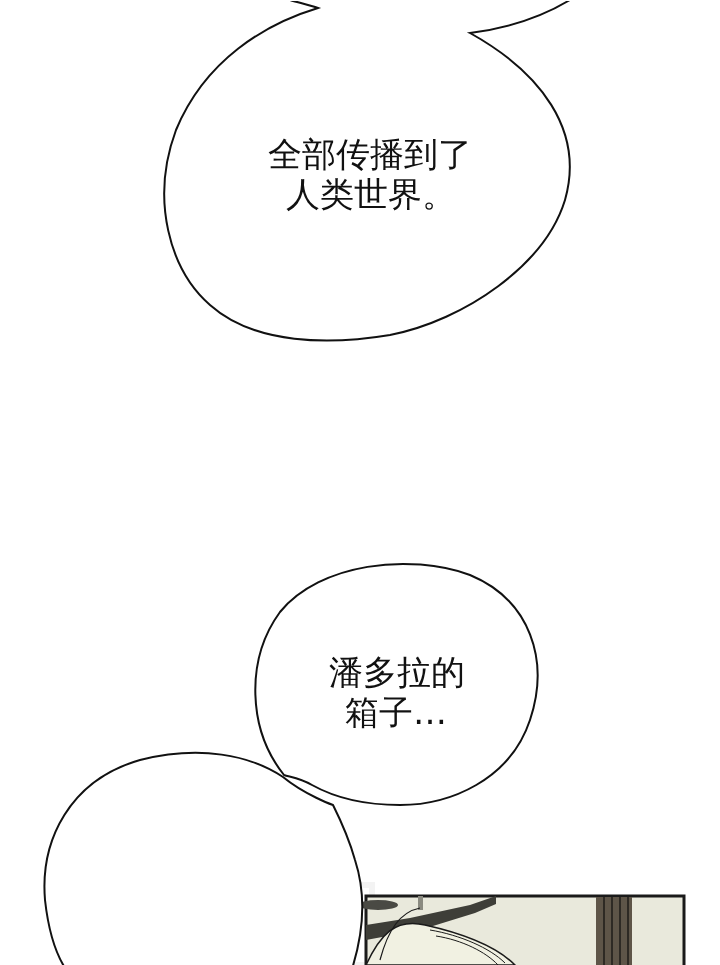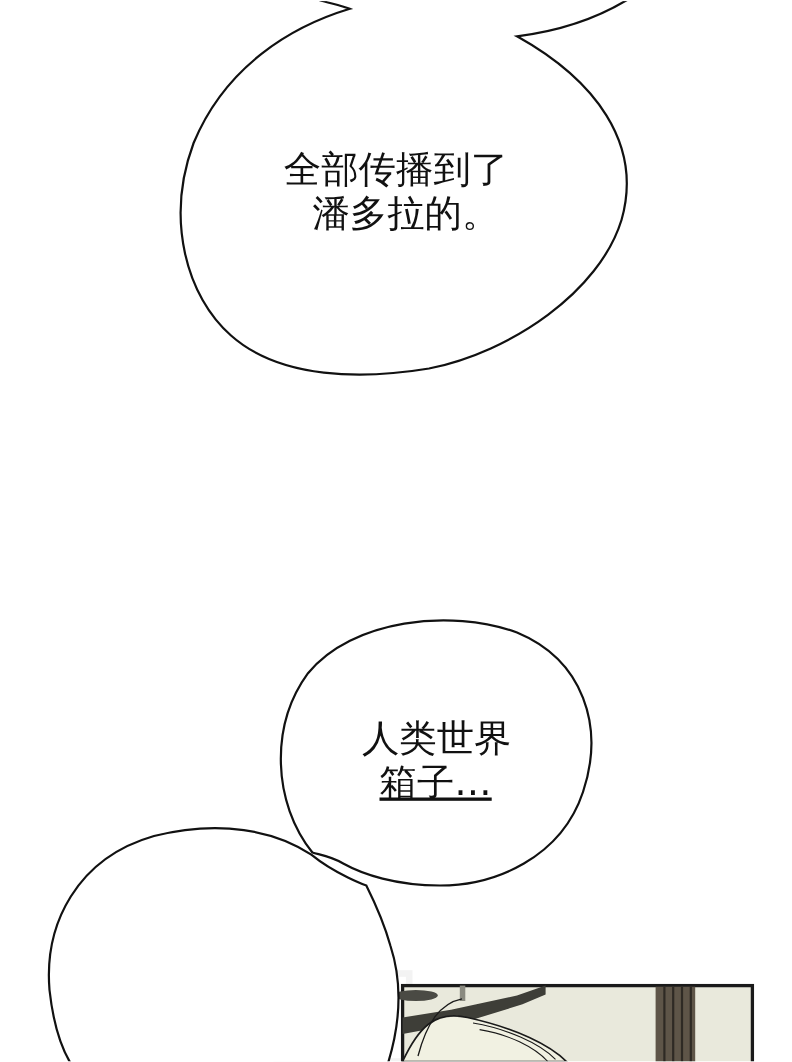--- a/index.html
+++ b/index.html
@@ -15,24 +15,24 @@
     .bubble-text {
       position: absolute;
       color: #111111;
       font-family: "DejaVu Sans", sans-serif;
       font-size: 34px;
       line-height: 40px;
       letter-spacing: 0px;
       white-space: nowrap;
     }
     .bubble-text .line { display: block; }
-    .t1 { left: 258px; top: 134px; text-align: center; }
+    .t1 { left: 268px; top: 134px; }
     .t1 .l2 { padding-left: 18px; }
     .t2 { left: 329px; top: 652px; }
-    .t2 .l2 { padding-left: 16px; text-decoration: underline; }
+    .t2 .l2 { padding-left: 16px; }
     .t3 { left: 102px; top: 848px; }
     .t3 .l2 { padding-left: 36px; }
   </style>
 </head>
 <body>
 
 <div class="page">
 
   <svg class="art" width="720" height="965" viewBox="0 0 720 965">
 
@@ -63,24 +63,24 @@
 
     <rect x="280" y="-2" width="300" height="3" fill="#ffffff"></rect>
 
     <path d="M284,775 C248,730 245,660 280,612 C320,563 410,553 470,575 C530,600 550,660 530,720 C510,780 450,805 400,805 C360,805 330,795 312,785 C300,778 290,777 284,775 Z" fill="#ffffff" stroke="#111111" stroke-width="2"></path>
 
     <path d="M283,777 C250,755 200,745 140,760 C70,780 40,840 45,900 C50,945 62,965 70,975 L350,975 C362,940 368,900 355,860 C348,835 338,815 333,805 C333,805 305,795 283,777 Z" fill="#ffffff" stroke="#111111" stroke-width="2"></path>
   </svg>
 
   <div class="bubble-text t1">
     <span class="line">全部传播到了</span>
-    <span class="line l2">潘多拉的。</span>
+    <span class="line l2">人类世界。</span>
   </div>
 
   <div class="bubble-text t2">
-    <span class="line">人类世界</span>
+    <span class="line">潘多拉的</span>
     <span class="line l2">箱子…</span>
   </div>
 
   <div class="bubble-text t3">
   </div>
 
 </div>
 
 </body></html>

